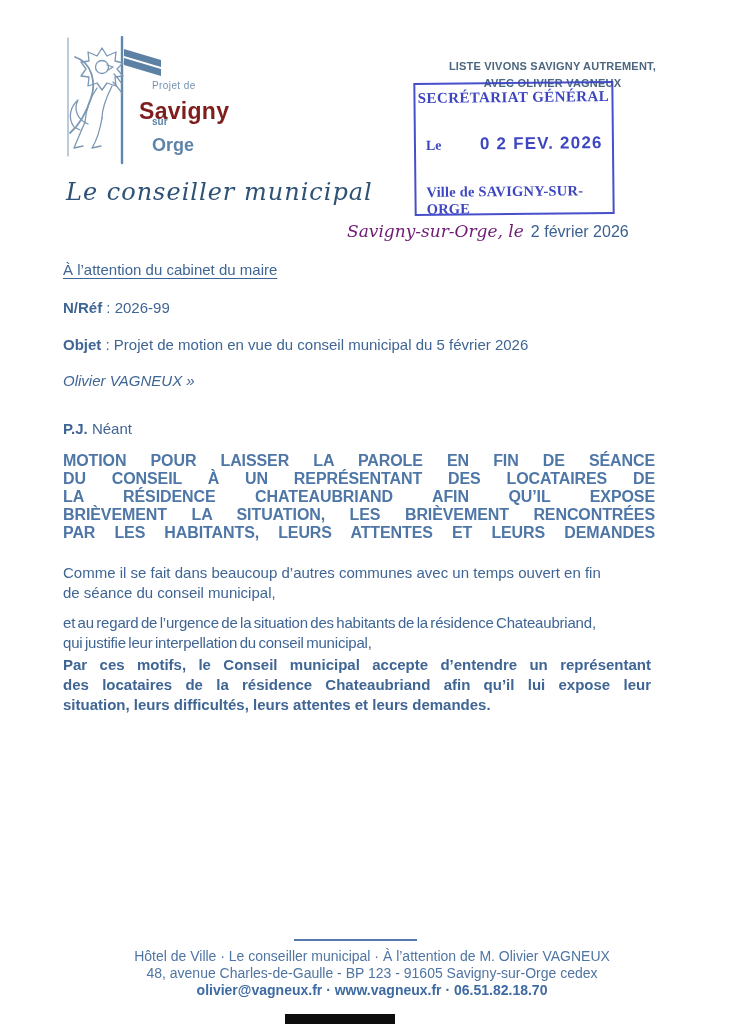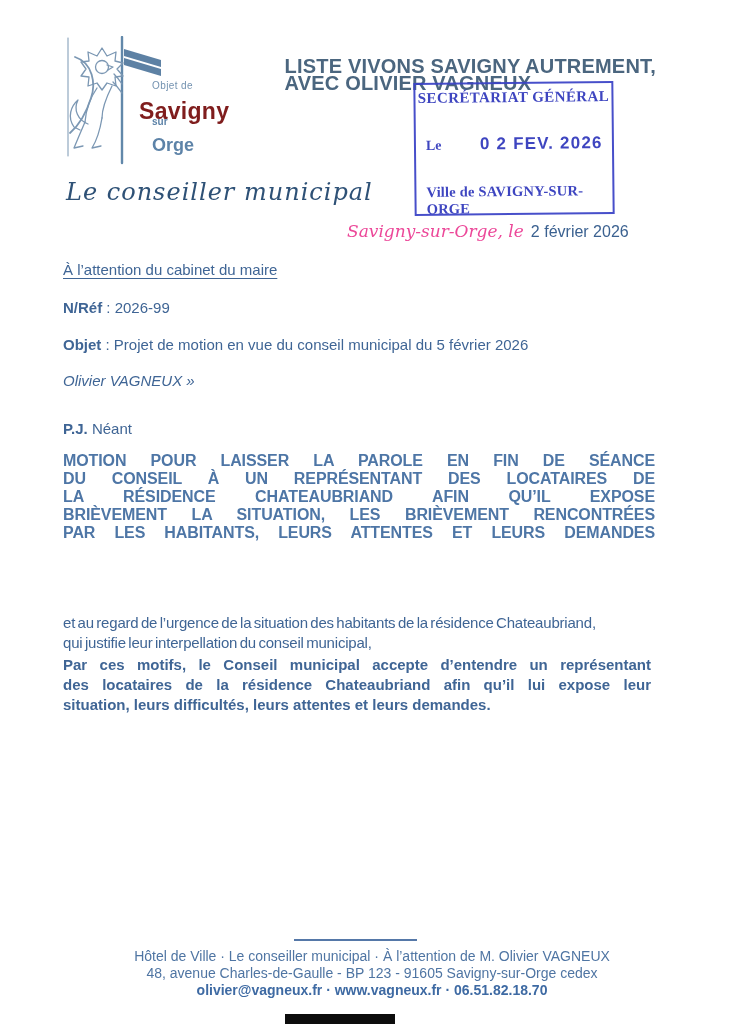--- a/index.html
+++ b/index.html
@@ -13,22 +13,22 @@
   .logo { position:absolute; left:64px; top:36px; width:142px; height:132px; color:#6288aa; }
   .logo svg { position:absolute; left:0; top:0; }
   .logo-ville   { position:absolute; left:88px; top:44px;  font-size:10px; color:#7392b0; letter-spacing:0.4px; }
   .logo-savigny { position:absolute; left:75px; top:54px;  font-size:23px; font-weight:bold; color:#7f1d1d; letter-spacing:0.3px;margin-top:8px; }
   .logo-surorge { position:absolute; left:88px; top:80px;  color:#5d83a8; font-weight:bold; }
   .logo-surorge .sur  { font-size:10px; vertical-align:6px; }
   .logo-surorge .orge { font-size:18px; }
 
   
   .header-list {
-    position:absolute; right:88px; top:58px; text-align:left;
-    font-weight:bold; font-size:20px; line-height:17px;
+    position:absolute; right:88px; top:58px; text-align:center;
+    font-weight:bold; font-size:11px; line-height:17px;
     color:#4b667f; letter-spacing:0.2px;
   }
 
   
   .stamp {
     position:absolute; left:414px; top:82px; width:196px; height:129px;
     border:2px solid #3a42c6; transform:rotate(-0.6deg);
     color:#3038bc; opacity:0.93;
   }
   .stamp-title {
@@ -39,21 +39,21 @@
   .stamp-date { position:absolute; left:64px; top:50px; font-weight:bold; font-size:17px; letter-spacing:1.2px; }
   .stamp-city { position:absolute; left:10px; top:99px; font-family:"Liberation Serif", serif; font-weight:bold; font-size:14.5px; letter-spacing:0.2px; }
 
   
   .role-title {
     position:absolute; left:66px; top:178px;
     font-family:"DejaVu Serif", serif; font-style:italic;
     font-size:24px; color:#2e5176; letter-spacing:1px;
   }
   .dateline { position:absolute; left:347px; top:221px; white-space:nowrap; }
-  .dateline .place { font-family:"DejaVu Serif", serif; font-style:italic; font-size:17px; color:#ec4899; }
+  .dateline .place { font-family:"DejaVu Serif", serif; font-style:italic; font-size:17px; color:#701a75; }
   .dateline .date  { font-weight:normal; font-size:16px; color:#3b6190; margin-left:7px; }
 
   
   .ref { color:#3f6595; font-size:15px; }
   .attention { position:absolute; left:63px; top:261px; text-decoration:underline; text-underline-offset:3px; }
   .nref  { position:absolute; left:63px; top:299px; }
   .objet { position:absolute; left:63px; top:336px; }
   .depose{ position:absolute; left:63px; top:371px; width:600px; line-height:19px; }
   .pj    { position:absolute; left:63px; top:420px; }
   .lbl { font-weight:bold; }
@@ -108,21 +108,21 @@
       <path d="M49,46 C53,50 55,53 58,57"></path>
 
       <path d="M33,52 C26,62 22,74 21,86"></path>
       <path d="M48,50 C42,62 38,72 38,82"></path>
 
       <path d="M21,86 L15,100 L10,112 l9,-2"></path>
       <path d="M38,82 C36,94 33,104 28,112 l9,-2"></path>
 
       <path d="M24,88 C14,84 9,74 14,64 C7,70 3,81 10,91 L16,94"></path>
     </svg>
-    <div class="logo-ville">Objet de</div>
+    <div class="logo-ville">Projet de</div>
     <div class="logo-savigny">Savigny</div>
     <div class="logo-surorge"><span class="sur">sur</span> <span class="orge">Orge</span></div>
   </div>
 
   <div class="header-list">
     <div>LISTE VIVONS SAVIGNY AUTREMENT,</div>
     <div>AVEC OLIVIER VAGNEUX</div>
   </div>
 
   <div class="stamp">
@@ -157,20 +157,24 @@
   </div>
 
   <div class="motion-heading">
     <div class="hline">MOTION POUR LAISSER LA PAROLE EN FIN DE SÉANCE</div>
     <div class="hline">DU CONSEIL À UN REPRÉSENTANT DES LOCATAIRES DE</div>
     <div class="hline">LA RÉSIDENCE CHATEAUBRIAND AFIN QU’IL EXPOSE</div>
     <div class="hline">BRIÈVEMENT LA SITUATION, LES BRIÈVEMENT RENCONTRÉES</div>
     <div class="hline">PAR LES HABITANTS, LEURS ATTENTES ET LEURS DEMANDES</div>
   </div>
 
+  <div class="body-par par1">
+    <div>Comme il se fait dans beaucoup d’autres communes avec un temps ouvert en fin</div>
+    <div>de séance du conseil municipal,</div>
+  </div>
 
   <div class="body-par par2">
     <div>et au regard de l’urgence de la situation des habitants de la résidence Chateaubriand,</div>
     <div>qui justifie leur interpellation du conseil municipal,</div>
   </div>
 
   <div class="body-par par3">
     <div class="jline">Par ces motifs, le Conseil municipal accepte d’entendre un représentant</div>
     <div class="jline">des locataires de la résidence Chateaubriand afin qu’il lui expose leur</div>
     <div>situation, leurs difficultés, leurs attentes et leurs demandes.</div>

